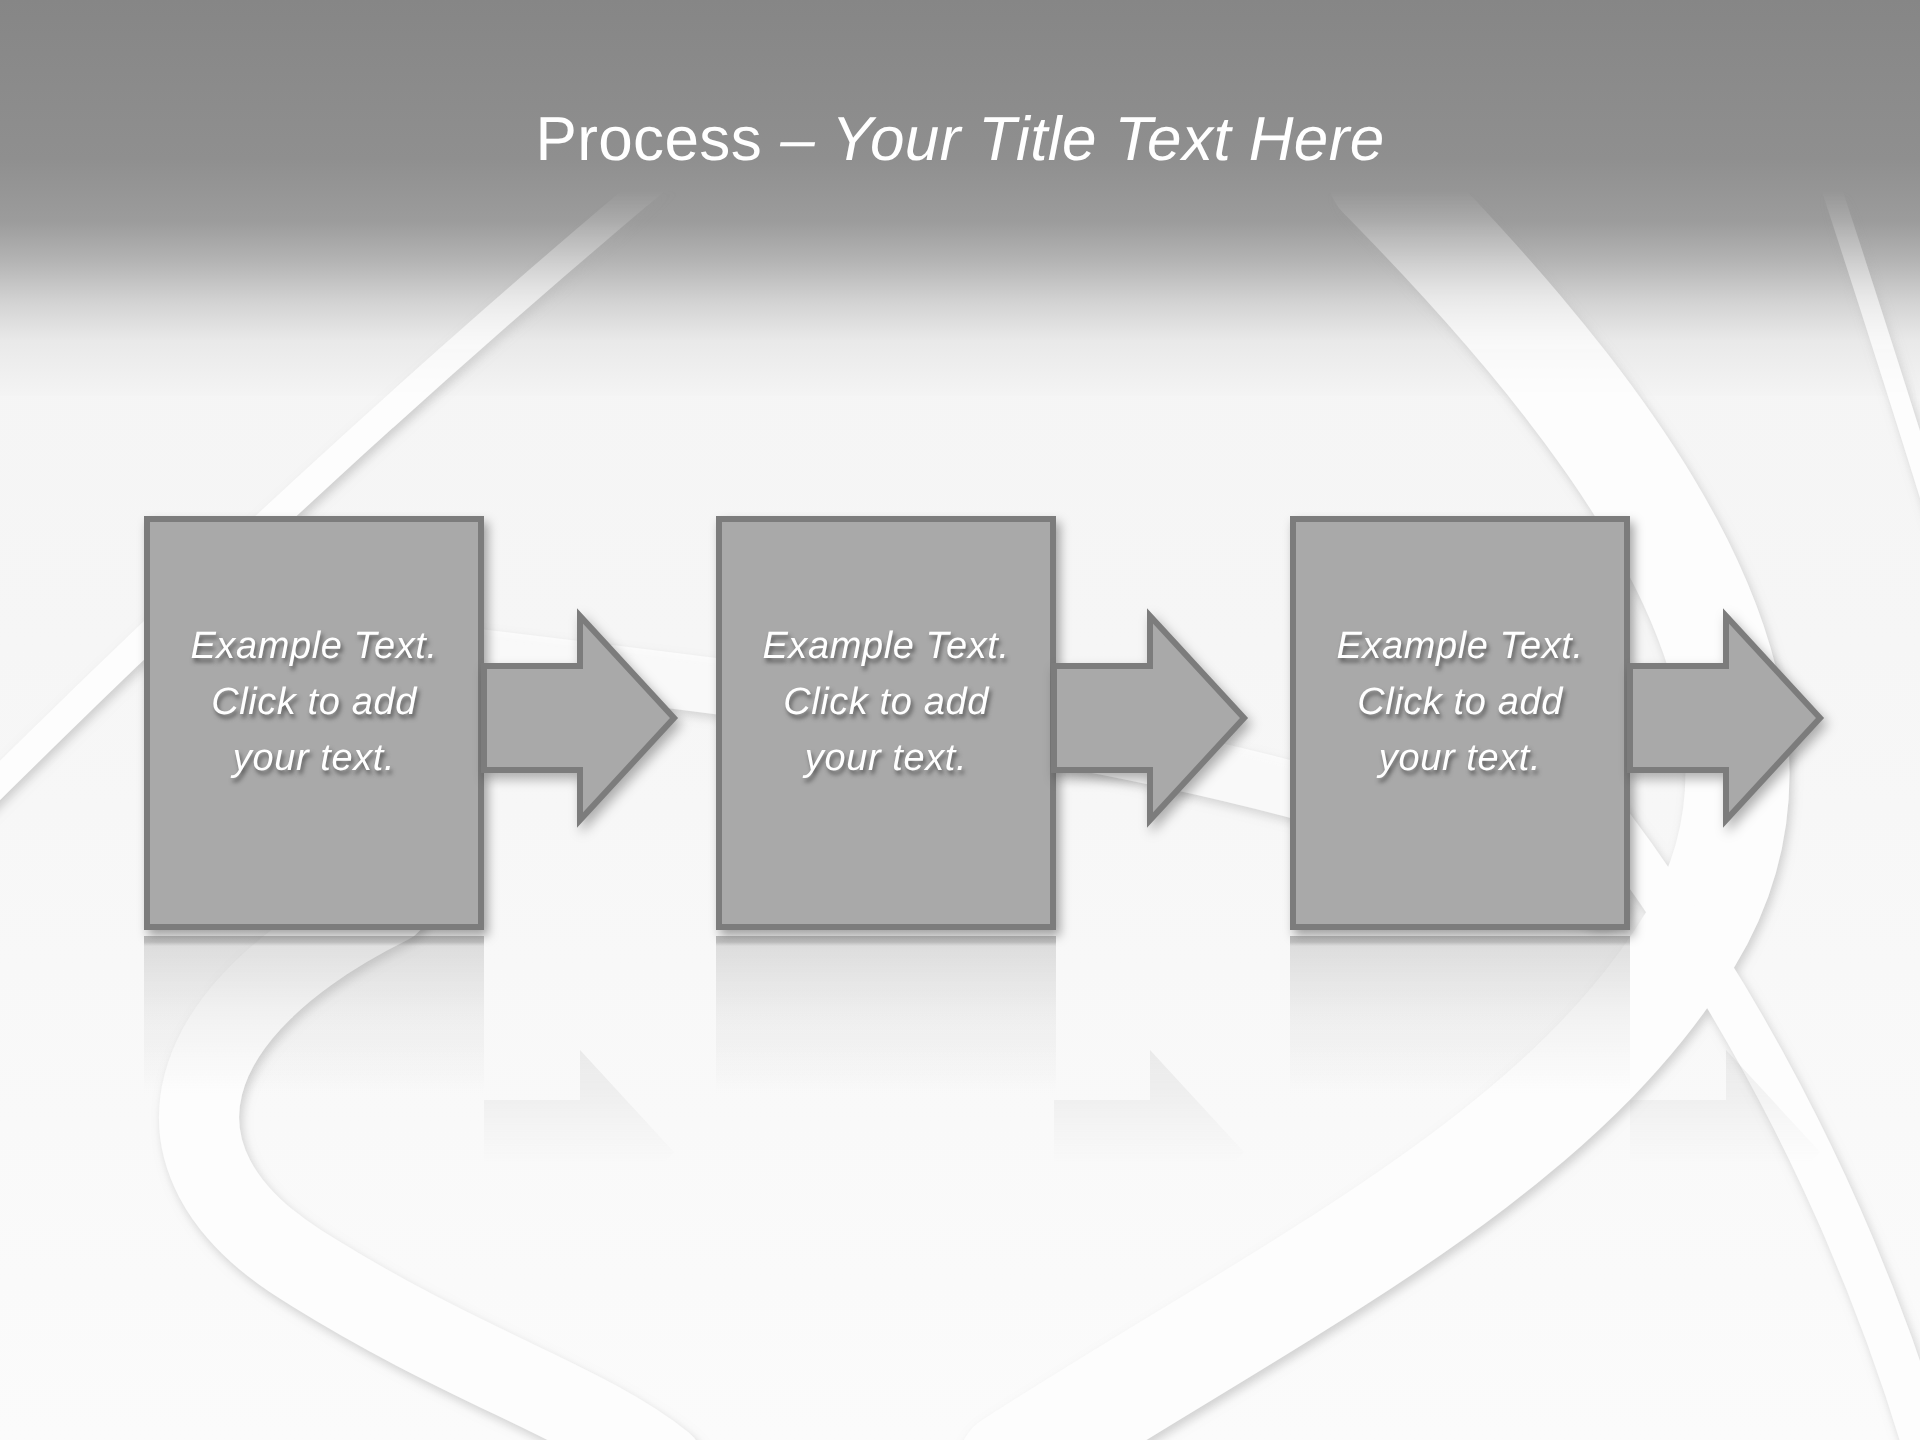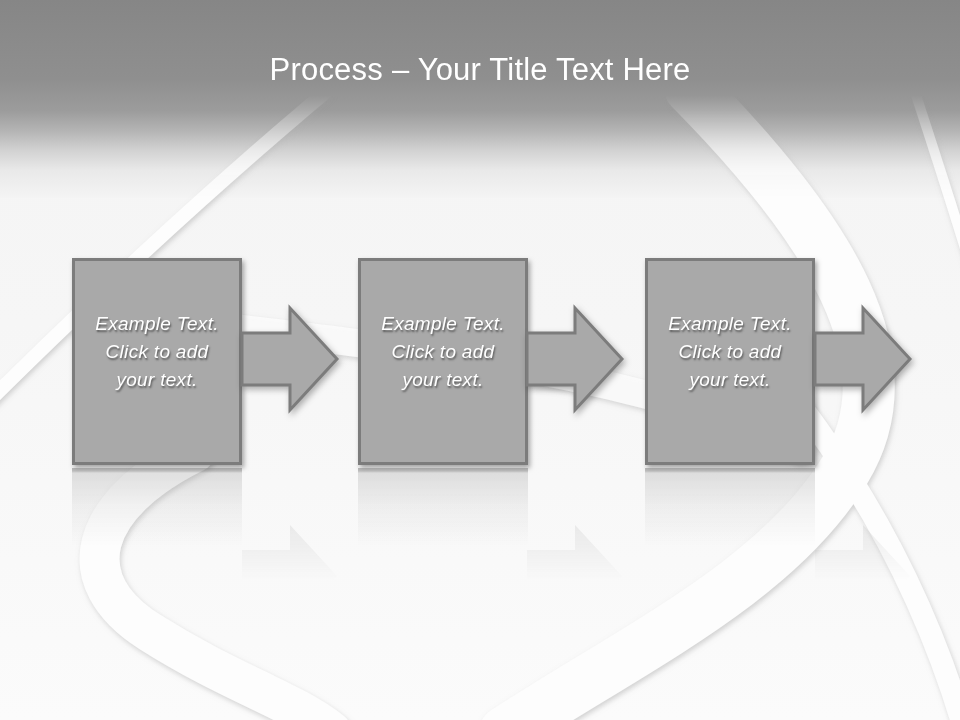--- a/index.html
+++ b/index.html
@@ -16,21 +16,21 @@
       #868686 0%, #8f8f8f 40%, #9c9c9c 56%, #b4b4b4 66%,
       #d2d2d2 76%, #e9e9e9 86%, #f4f4f4 100%);
   }
 
   .title {
     position:absolute; top:52px; left:0; width:960px; margin:0; z-index:3;
     text-align:center; color:#ffffff; font-size:31px; font-weight:400;
     letter-spacing:0.2px;
   }
   .title .em   { font-weight:400; }
-  .title .rest { font-weight:400; margin-left:9px; }
+  .title .rest { font-weight:400; margin-left:9px;font-style:italic; }
 
   
   .bg-swirls {
     position:absolute; top:0; left:0; width:960px; height:720px; z-index:1;
     -webkit-mask-image:linear-gradient(180deg, rgba(0,0,0,0) 0px, rgba(0,0,0,0) 95px,
       rgba(0,0,0,.55) 150px, #000 205px);
     mask-image:linear-gradient(180deg, rgba(0,0,0,0) 0px, rgba(0,0,0,0) 95px,
       rgba(0,0,0,.55) 150px, #000 205px);
   }
 

